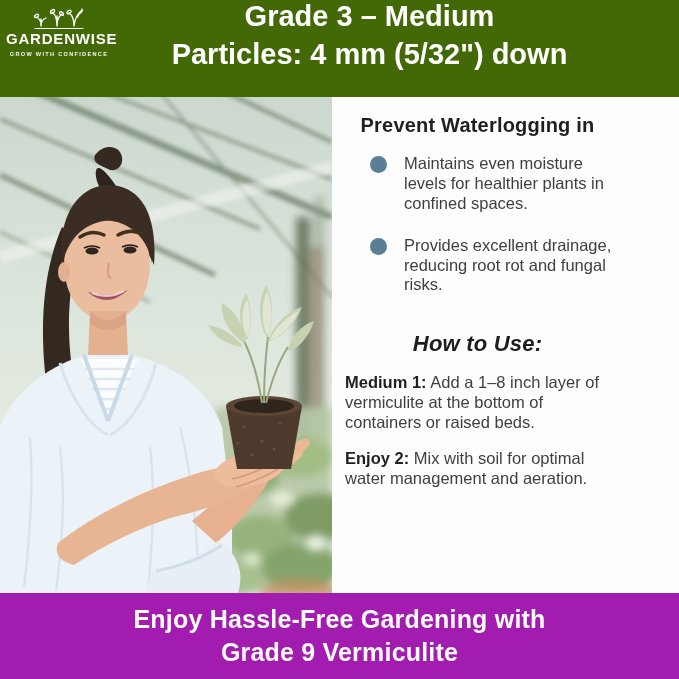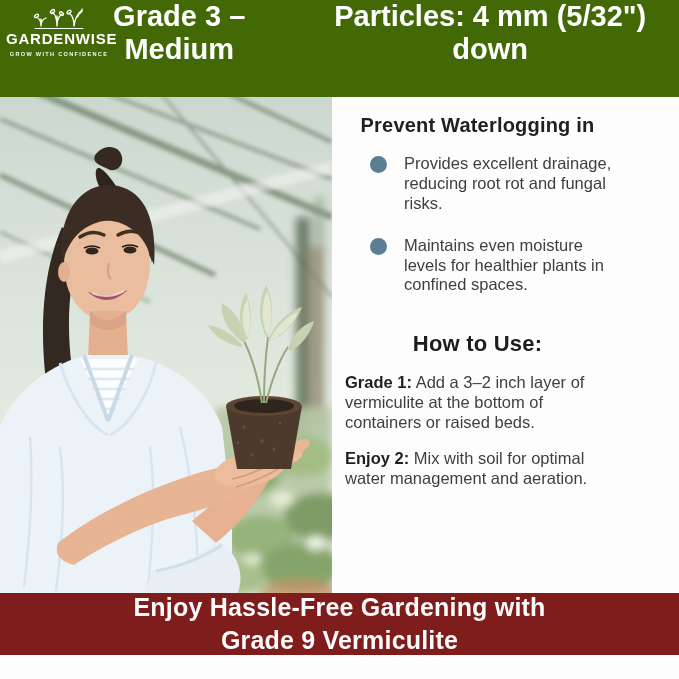--- a/index.html
+++ b/index.html
@@ -8,42 +8,42 @@
 
   .poster { position:relative; width:679px; height:679px; background:#fdfdfd; overflow:hidden; }
 
   
   .top-banner { position:absolute; top:0; left:0; width:679px; height:97px; background:#426905; }
   .logo { position:absolute; left:6px; top:6px; width:106px; text-align:center; color:#ffffff; }
   .logo-icon { display:block; margin:0 auto 1px auto; }
   .logo-name { font-size:15px; font-weight:bold; letter-spacing:0.8px; line-height:1.1; }
   .logo-tagline { font-size:5.6px; font-weight:bold; letter-spacing:1.3px; margin-top:3px; opacity:0.95; }
   .header-titles { position:absolute; left:60px; right:0; top:0; height:71px;
-    display:flex; flex-direction:row; justify-content:space-between; gap:3px;
+    display:flex; flex-direction:column; justify-content:space-between; gap:3px;
     text-align:center; color:#ffffff; font-weight:bold; }
   .header-line1 { font-size:29px; line-height:1.15; }
   .header-line2 { font-size:29px; line-height:1.15; }
 
   
   .middle { position:absolute; top:97px; left:0; width:679px; height:496px; background:#fdfdfd; }
   .photo { position:absolute; left:0; top:0; width:332px; height:496px; overflow:hidden; }
   .photo svg { display:block; }
 
   .panel { position:absolute; left:332px; top:0; width:291px; height:496px; padding:15px 10px 0 10px; }
   .panel-heading { text-align:center; color:#1f1f1f; font-size:20px; font-weight:bold; line-height:1.32; letter-spacing:0.2px; }
   .bullets { list-style:none; margin-top:16px; padding-left:28px; }
   .bullets li { display:flex; align-items:flex-start; margin-bottom:22px; }
   .dot { flex:0 0 17px; width:17px; height:17px; border-radius:50%; background:#5a7e95; margin-top:2px; }
   .bullet-text { margin-left:17px; width:278px; font-size:16.5px; line-height:1.2; color:#3f3f3f; }
-  .howto-heading { text-align:center; color:#1d1d1d; font-size:22px; font-weight:bold; margin-top:36px; letter-spacing:0.2px; }
+  .howto-heading { text-align:center; color:#1d1d1d; font-size:22px; font-weight:bold; margin-top:36px; letter-spacing:0.2px;font-style:italic; }
   .option { margin:15px 2px 0 3px; font-size:16.5px; line-height:1.22; color:#3f3f3f; }
   .option b { color:#1f1f1f; }
 
   
-  .bottom-banner { position:absolute; left:0; top:593px; width:679px; height:62px; background:#7f1d1d;
+  .bottom-banner { position:absolute; left:0; top:593px; width:679px; height:86px; background:#a21caf;
     display:flex; flex-direction:column; justify-content:center; gap:2px;
     text-align:center; color:#fbfbfb; font-weight:bold; }
   .footer-line { font-size:25px; line-height:1.25; letter-spacing:0.2px; }
 </style>
 </head>
 <body>
 
 <div class="poster">
 
   <header class="top-banner">
@@ -223,31 +223,31 @@
     </div>
 
     <div class="panel">
       <h2 class="panel-heading">
         <span>Prevent Waterlogging in</span><br>
       </h2>
 
       <ul class="bullets">
         <li>
           <span class="dot"></span>
-          <span class="bullet-text">Provides excellent drainage, reducing root rot and fungal risks.</span>
+          <span class="bullet-text">Maintains even moisture levels for healthier plants in confined spaces.</span>
         </li>
         <li>
           <span class="dot"></span>
-          <span class="bullet-text">Maintains even moisture levels for healthier plants in confined spaces.</span>
+          <span class="bullet-text">Provides excellent drainage, reducing root rot and fungal risks.</span>
         </li>
       </ul>
 
       <h3 class="howto-heading">How to Use:</h3>
 
-      <p class="option"><b>Grade 1:</b> <span>Add a 3–2 inch layer of vermiculite at the bottom of containers or raised beds.</span></p>
+      <p class="option"><b>Medium 1:</b> <span>Add a 1–8 inch layer of vermiculite at the bottom of containers or raised beds.</span></p>
       <p class="option"><b>Enjoy 2:</b> <span>Mix with soil for optimal water management and aeration.</span></p>
     </div>
   </div>
 
   <footer class="bottom-banner">
     <div class="footer-line">Enjoy Hassle-Free Gardening with</div>
     <div class="footer-line">Grade 9 Vermiculite</div>
   </footer>
 
 </div>

